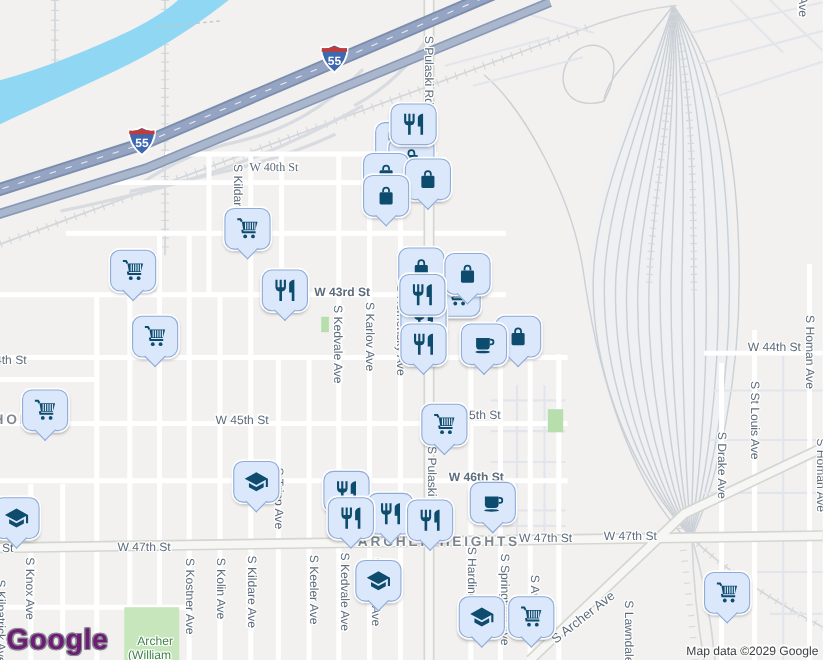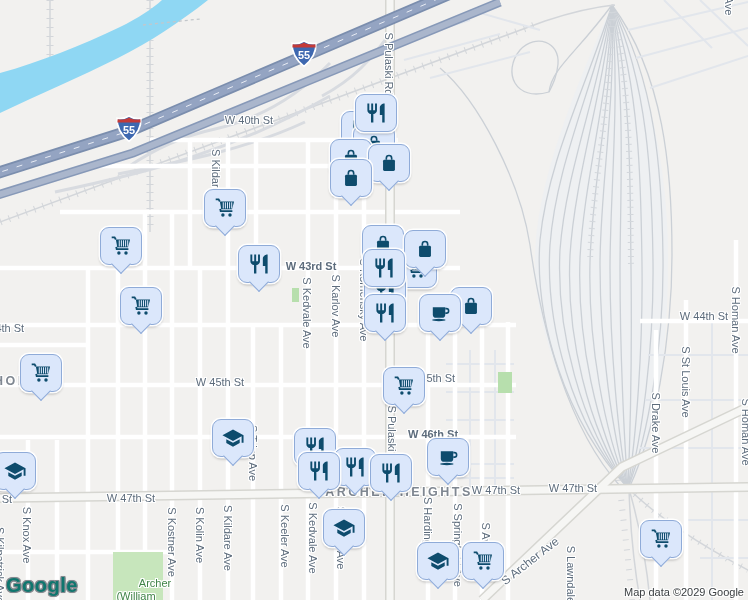--- a/index.html
+++ b/index.html
@@ -25,21 +25,21 @@
   }
   .pin .tail{
     position:absolute;left:50%;bottom:-7px;width:13px;height:13px;background:#dbe7fb;
     border-right:1.5px solid #8fabd8;border-bottom:1.5px solid #8fabd8;
     transform:translateX(-50%) rotate(45deg);
   }
   .pin svg{position:absolute;left:50%;top:50%;transform:translate(-50%,-50%);}
   .shield{position:absolute;transform:translate(-50%,-50%);z-index:18;text-align:right;}
   #google-logo{
     position:absolute;left:6px;bottom:3px;z-index:60;
-    font-size:20px;font-weight:700;color:#0f766e;letter-spacing:.5px;
+    font-size:26px;font-weight:700;color:#701a75;letter-spacing:.5px;
     text-shadow:0 1px 0 #848a90,0 -1px 0 #848a90,1px 0 0 #848a90,-1px 0 0 #848a90,
       1px 1px 0 #848a90,-1px -1px 0 #848a90,1px -1px 0 #848a90,-1px 1px 0 #848a90,
       0 0 2px rgba(80,80,80,.6);
   }
   #attribution{
     position:absolute;right:4px;bottom:2px;z-index:60;font-size:11px;color:#3c4043;
     text-shadow:-1px -1px 0 #fff,1px -1px 0 #fff,-1px 1px 0 #fff,1px 1px 0 #fff;
   }
 </style>
 </head>
@@ -171,21 +171,21 @@
     <g stroke="none">
       <rect x="113" y="552" width="50" height="48" fill="#c7e6bc"></rect>
       <rect x="292" y="288" width="7" height="14" fill="#b7dfad"></rect>
       <rect x="498" y="372" width="14" height="21" fill="#b7dfad"></rect>
     </g>
 
     <path d="M143 25 L200 19" stroke="#c3c7cb" stroke-width="1.3" stroke-dasharray="3 3" fill="none"></path>
   </svg>
 
   <div id="labels-layer">
-      <div class="lbl" style="left: 249px; top: 120px;">W 40th St</div>
+      <div class="lbl" style="left: 249px; top: 152px; font-family: Liberation Serif, serif;">W 40th St</div>
       <div class="lbl" style="left: 311px; top: 266px; font-weight: bold;">W 43rd St</div>
       <div class="lbl" style="left: 0px; top: 328px;">W 44th St</div>
       <div class="lbl" style="left: 704px; top: 316px;">W 44th St</div>
       <div class="lbl" style="left: 220px; top: 382px;">W 45th St</div>
       <div class="lbl" style="left: 431px; top: 378px;">W 45th St</div>
       <div class="lbl" style="left: 433px; top: 434px; font-weight: bold;">W 46th St</div>
       <div class="lbl" style="left: -12px; top: 499px;">W 47th St</div>
       <div class="lbl" style="left: 131px; top: 498px;">W 47th St</div>
       <div class="lbl" style="left: 496px; top: 490px;">W 47th St</div>
       <div class="lbl" style="left: 573px; top: 488px;">W 47th St</div>
@@ -209,21 +209,21 @@
       <div class="lbl v" style="left: 486px; top: 552px;">S Avers Ave</div>
       <div class="lbl v" style="left: 571px; top: 585px;">S Lawndale Ave</div>
       <div class="lbl v" style="left: 656px; top: 423px;">S Drake Ave</div>
       <div class="lbl v" style="left: 686px; top: 382px;">S St Louis Ave</div>
       <div class="lbl v" style="left: 736px; top: 320px;">S Homan Ave</div>
       <div class="lbl v" style="left: 746px; top: 432px;">S Homan Ave</div>
       <div class="lbl v" style="left: 729px; top: 6px;">Ave</div>
       <div class="lbl street-lg" style="left: 530px; top: 561px; transform: translate(-50%, -50%) rotate(-38deg);">S Archer Ave</div>
       <div class="lbl nbhd" style="left: 399px; top: 492px;">ARCHER HEIGHTS</div>
       <div class="lbl nbhd" style="left: 11px; top: 381px;">HOL</div>
-      <div class="lbl park" style="left: 155px; top: 583px; text-align: center;">Archer</div>
+      <div class="lbl park" style="left: 141px; top: 583px; text-align: center;">Archer</div>
       <div class="lbl park" style="left: 136px; top: 596px;">(William</div>
     </div>
   <div id="shields-layer">
       <div class="shield" style="left: 304px; top: 56px;"><svg width="27" height="28" viewBox="0 0 26 27">
     <path d="M13 1 C9 3.5 4.5 3.8 1.5 3.2 1.2 9 2.5 17 13 25.5 23.5 17 24.8 9 24.5 3.2 21.5 3.8 17 3.5 13 1Z" fill="#3e68b0" stroke="#fff" stroke-width="1.6"></path>
     <path d="M2 4 C6.3 4.6 10.2 4.2 13 2.3 15.8 4.2 19.7 4.6 24 4 L24.2 7.3 1.8 7.3 Z" fill="#c43a38"></path>
     <text x="13" y="18.5" fill="#fff" font-size="10.5" font-weight="bold" text-anchor="middle" font-family="Liberation Sans, sans-serif">55</text>
   </svg></div>
       <div class="shield" style="left: 129px; top: 131px;"><svg width="27" height="28" viewBox="0 0 26 27">
     <path d="M13 1 C9 3.5 4.5 3.8 1.5 3.2 1.2 9 2.5 17 13 25.5 23.5 17 24.8 9 24.5 3.2 21.5 3.8 17 3.5 13 1Z" fill="#3e68b0" stroke="#fff" stroke-width="1.6"></path>

